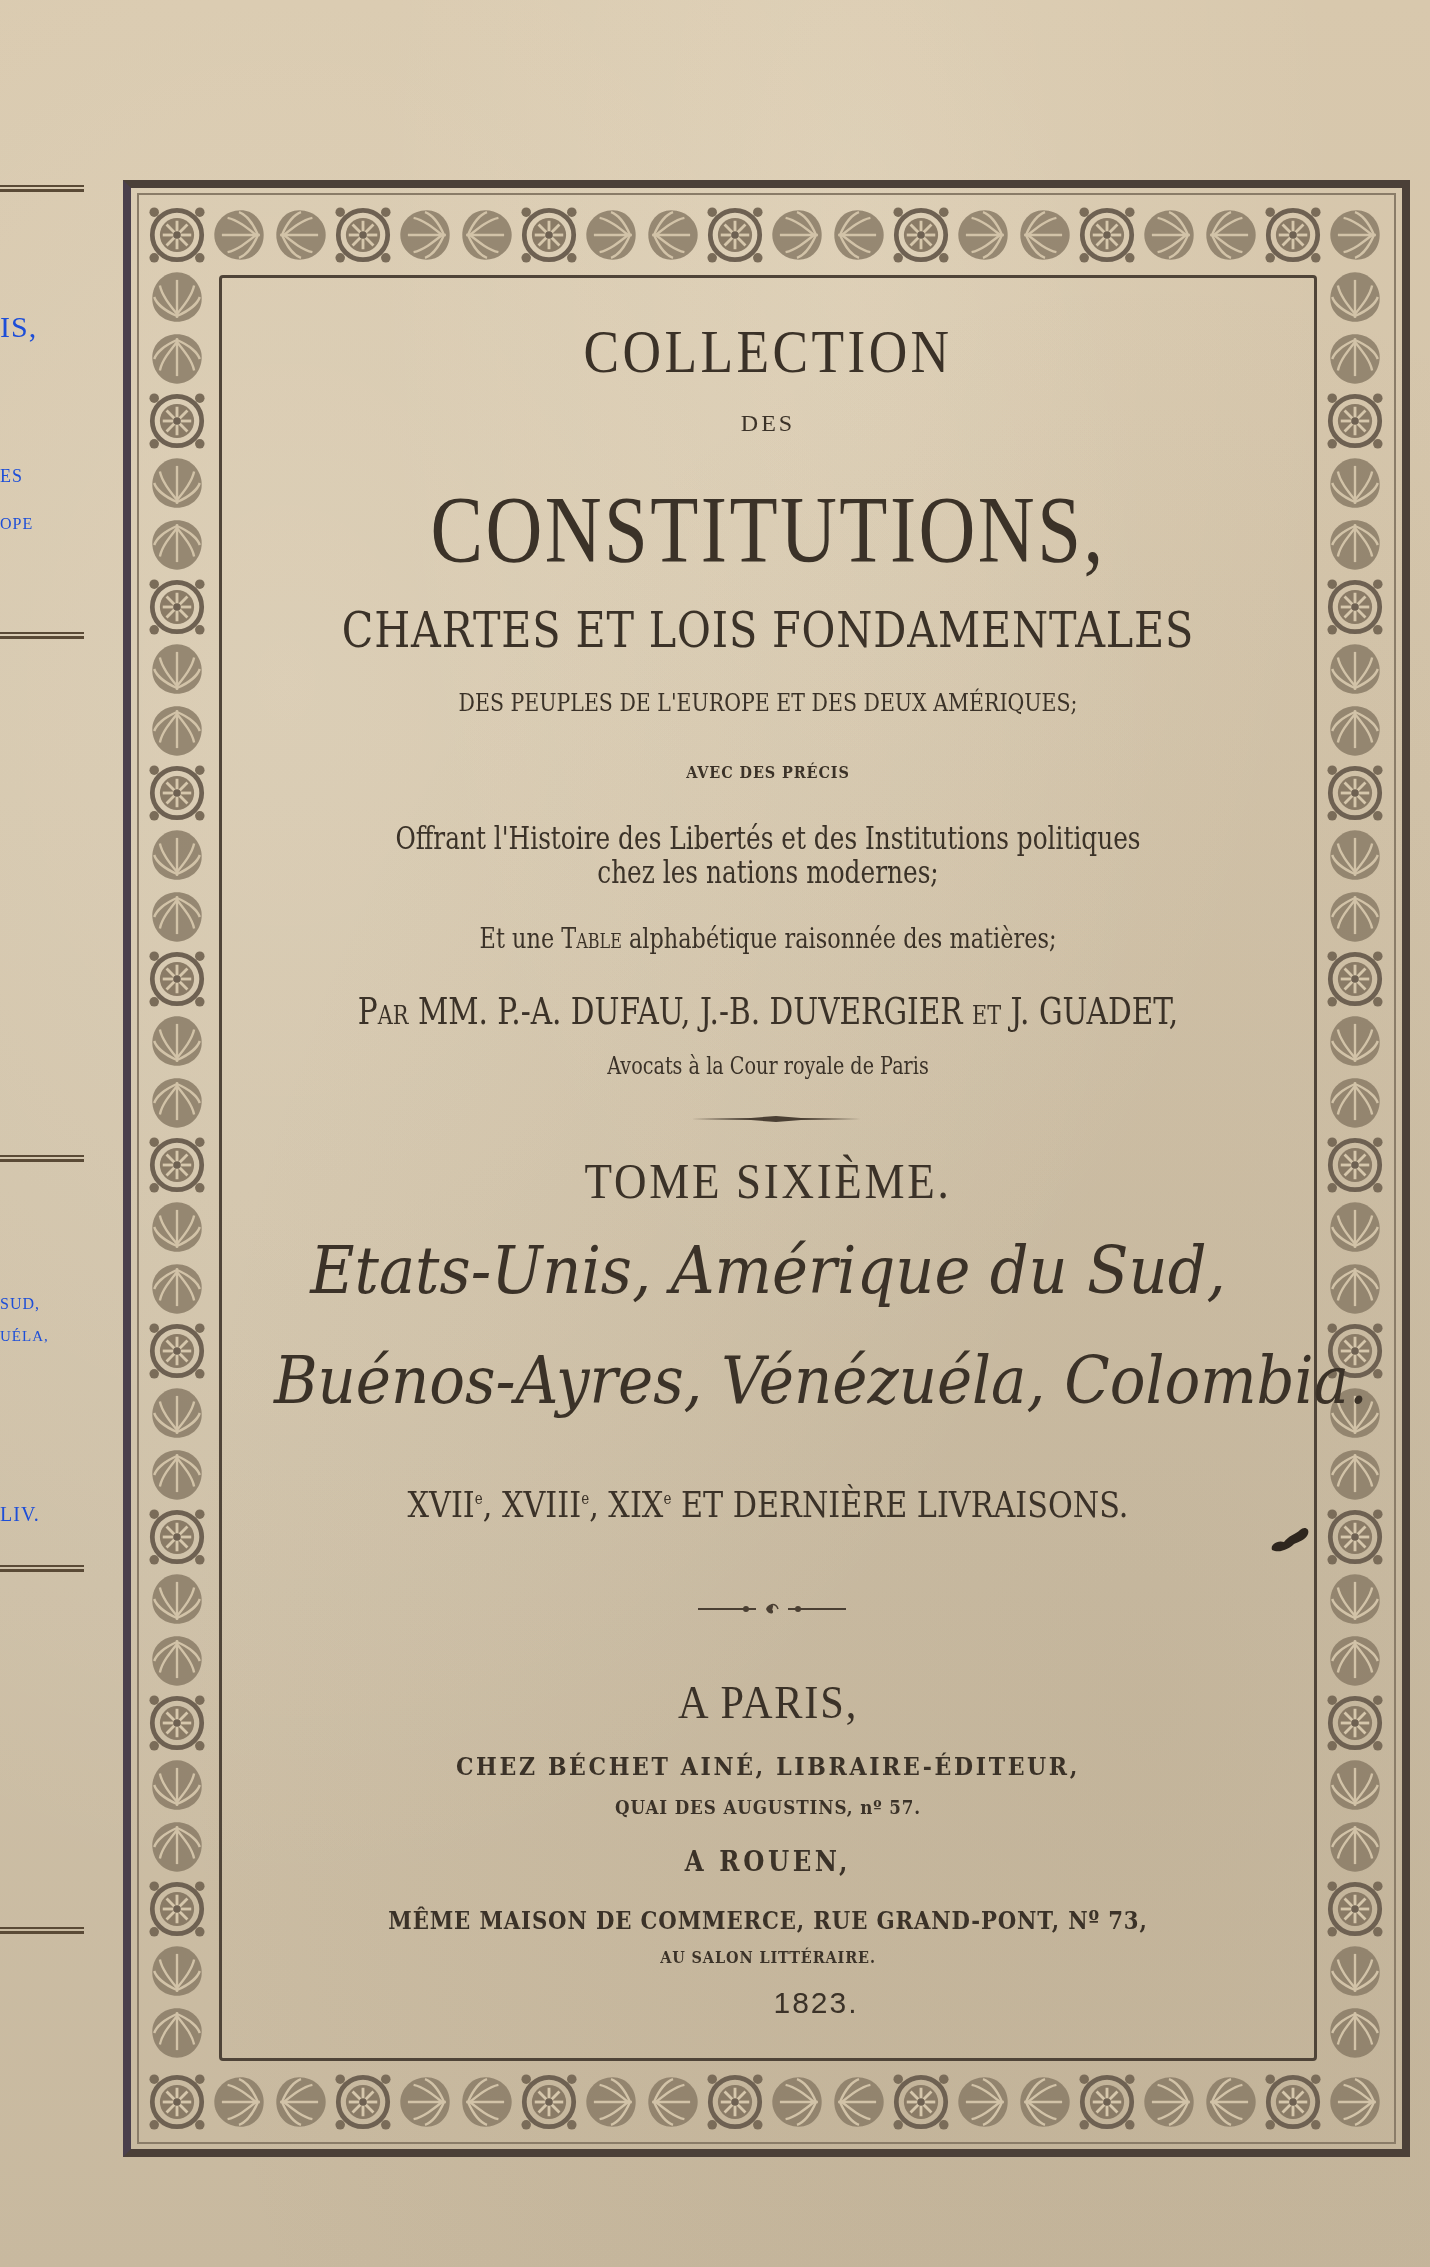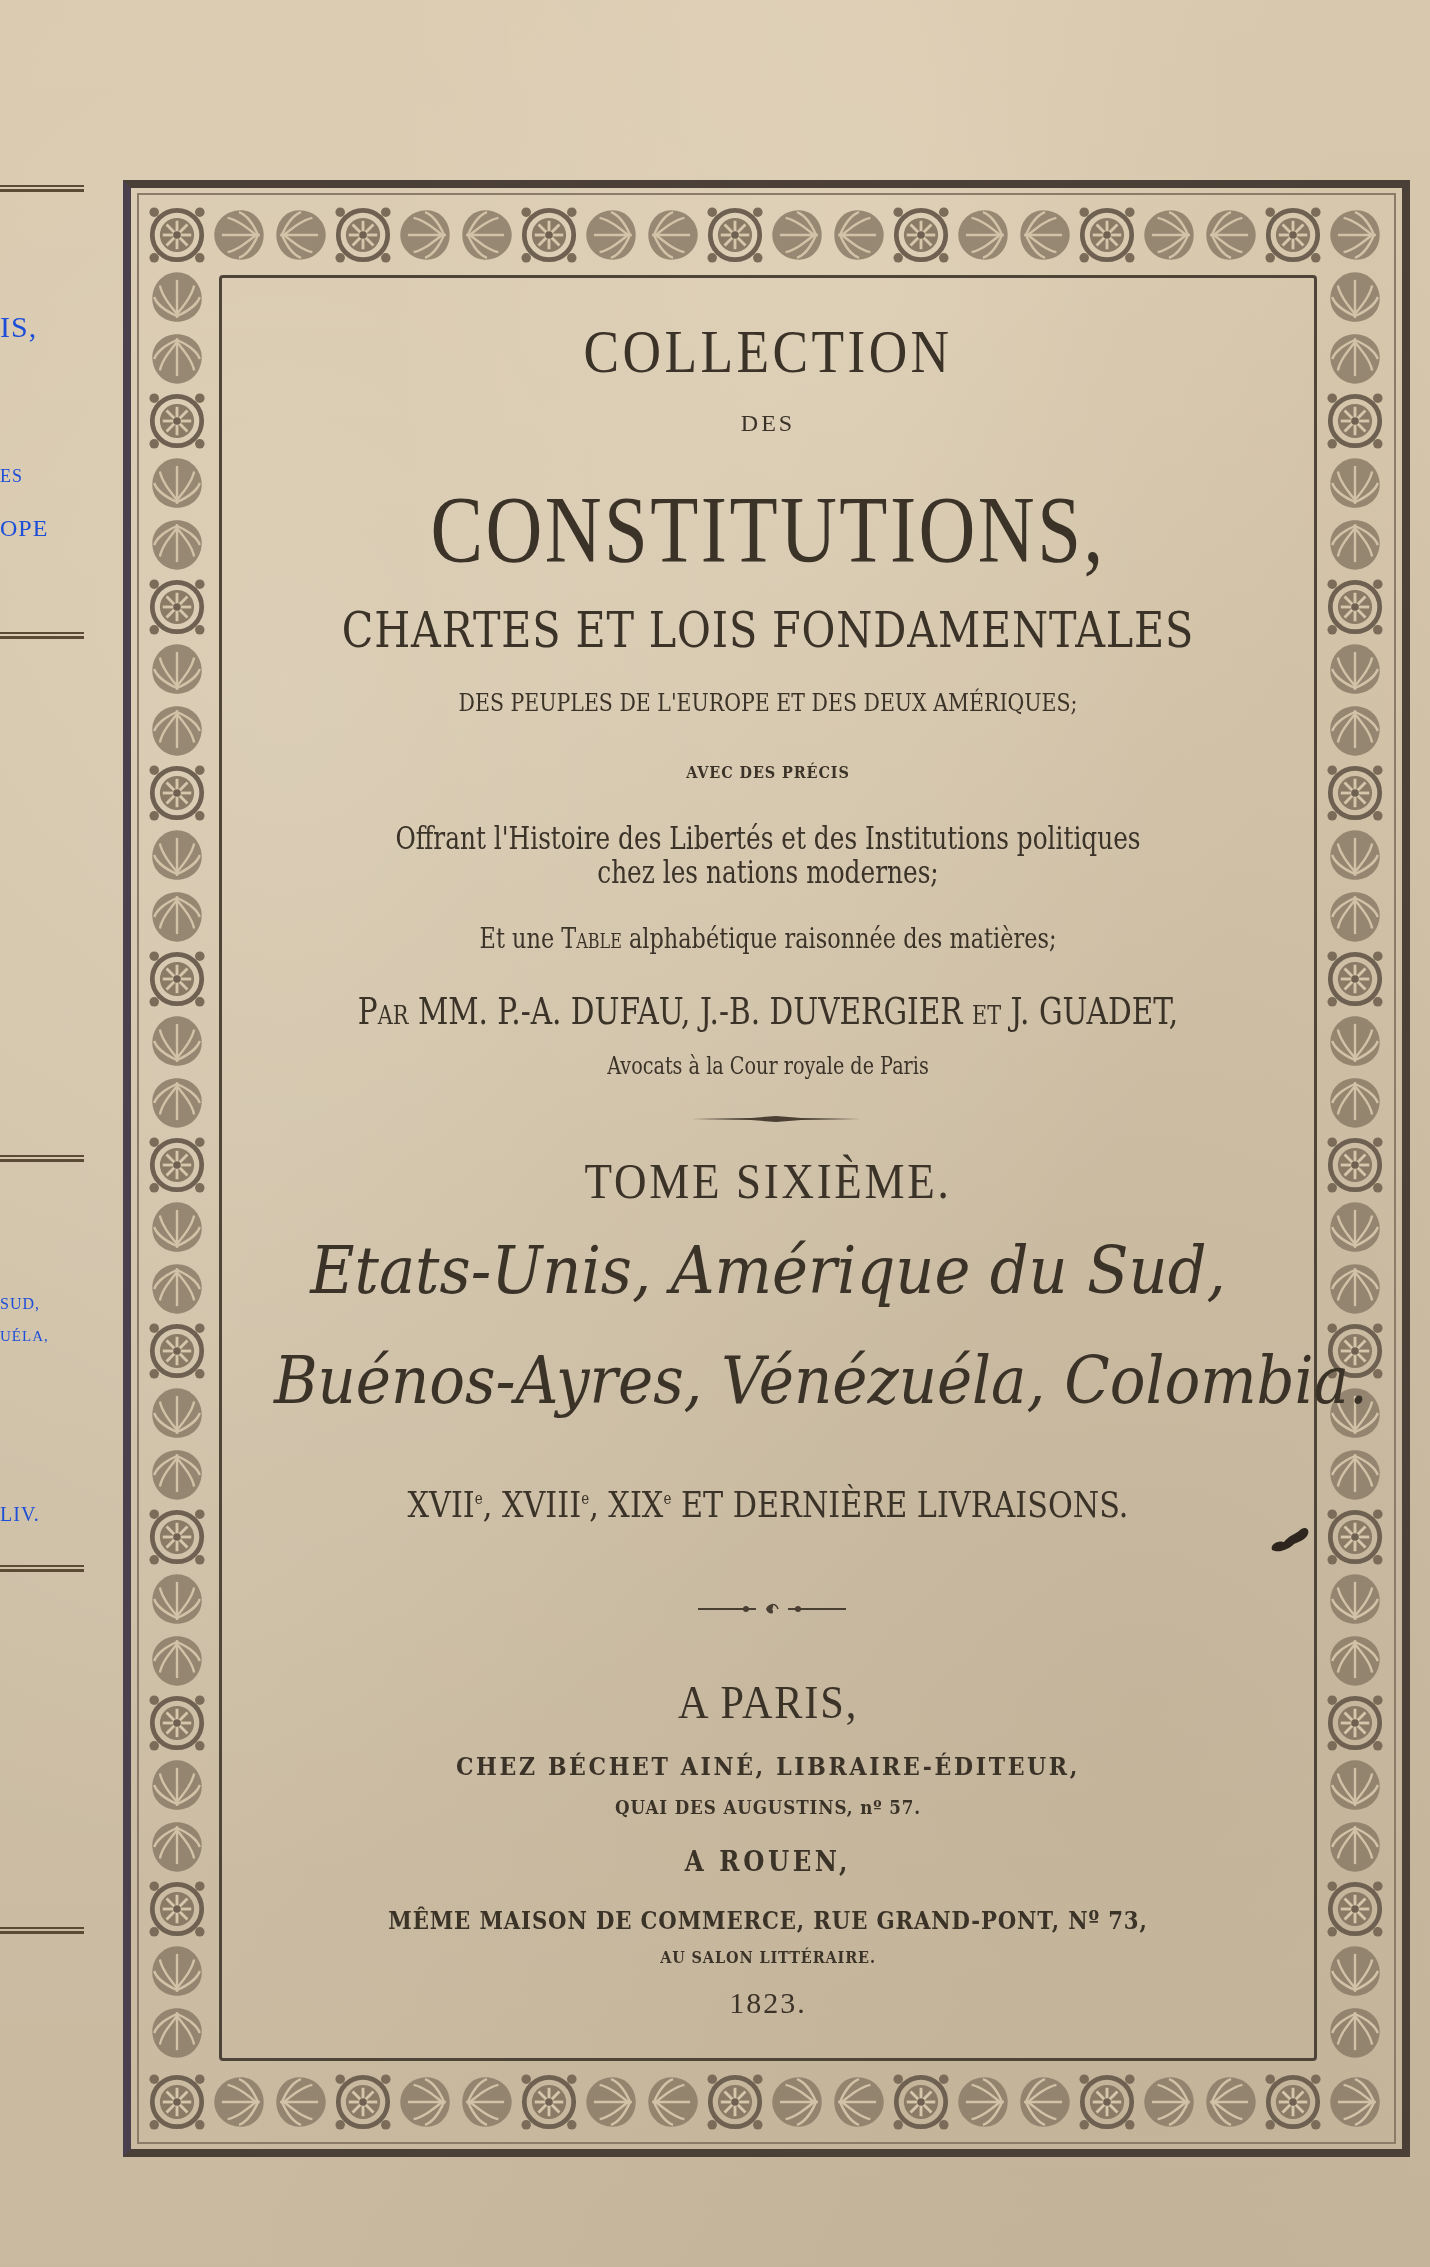--- a/index.html
+++ b/index.html
@@ -51,37 +51,37 @@
   .t-script2 { top:1342px; font-family:"DejaVu Serif", serif; font-style:italic; font-size:66px; transform:scaleX(0.9); }
   .t-livraisons { top:1484px; font-family:"DejaVu Serif", serif; font-size:36px; transform:scaleX(0.84); }
   .t-livraisons sup { font-size:16px; }
   .orn-small { position:absolute; left:698px; top:1603px; width:148px; height:12px; }
   .t-paris { top:1676px; font-family:"Liberation Serif", serif; font-size:46px; letter-spacing:2px; transform:scaleX(0.92); }
   .t-bechet { top:1752px; font-family:"DejaVu Serif", serif; font-size:25px; font-weight:bold; letter-spacing:3px; transform:scaleX(0.88); }
   .t-quai { top:1796px; font-family:"DejaVu Serif", serif; font-size:19px; font-weight:bold; letter-spacing:1px; transform:scaleX(0.88); }
   .t-rouen { top:1846px; font-family:"DejaVu Serif", serif; font-size:27px; font-weight:bold; letter-spacing:4px; transform:scaleX(0.9); }
   .t-meme { top:1906px; font-family:"DejaVu Serif", serif; font-size:25px; font-weight:bold; letter-spacing:1px; transform:scaleX(0.85); }
   .t-salon { top:1948px; font-family:"DejaVu Serif", serif; font-size:16px; font-weight:bold; letter-spacing:1px; transform:scaleX(0.9); }
-  .t-year { top:1986px; font-family:Liberation Serif, serif; font-size:30px; letter-spacing:2px; }
+  .t-year { top:1986px; font-family:Liberation Sans, sans-serif; font-size:30px; letter-spacing:2px;padding-left:48px; }
   .ink-blot { position:absolute; left:1268px; top:1524px; width:44px; height:30px; }
 </style>
 </head>
 <body>
 
 <div class="paper-noise"></div>
 
 <div id="spine">
     <div class="spine-rule" style="top: 185px;"></div>
     <div class="spine-rule" style="top: 632px;"></div>
     <div class="spine-rule" style="top: 1155px;"></div>
     <div class="spine-rule" style="top: 1565px;"></div>
     <div class="spine-rule" style="top: 1927px;"></div>
     <div class="spine-text" style="top: 310px; font-size: 30px;">IS,</div>
     <div class="spine-text" style="top: 466px; font-size: 18px;">ES</div>
-    <div class="spine-text" style="top: 515px; font-size: 24px;">OPE</div>
+    <div class="spine-text" style="top: 515px; font-size: 16px;">OPE</div>
     <div class="spine-text" style="top: 1295px; font-size: 16px;">SUD,</div>
     <div class="spine-text" style="top: 1328px; font-size: 15px;">UÉLA,</div>
     <div class="spine-text" style="top: 1503px; font-size: 20px;">LIV.</div>
   </div>
 
 <div class="frame-outer"></div>
 <div class="frame-thin"></div>
 
 <svg class="ornaments" id="ornaments" viewBox="0 0 1430 2267">
   <defs>

